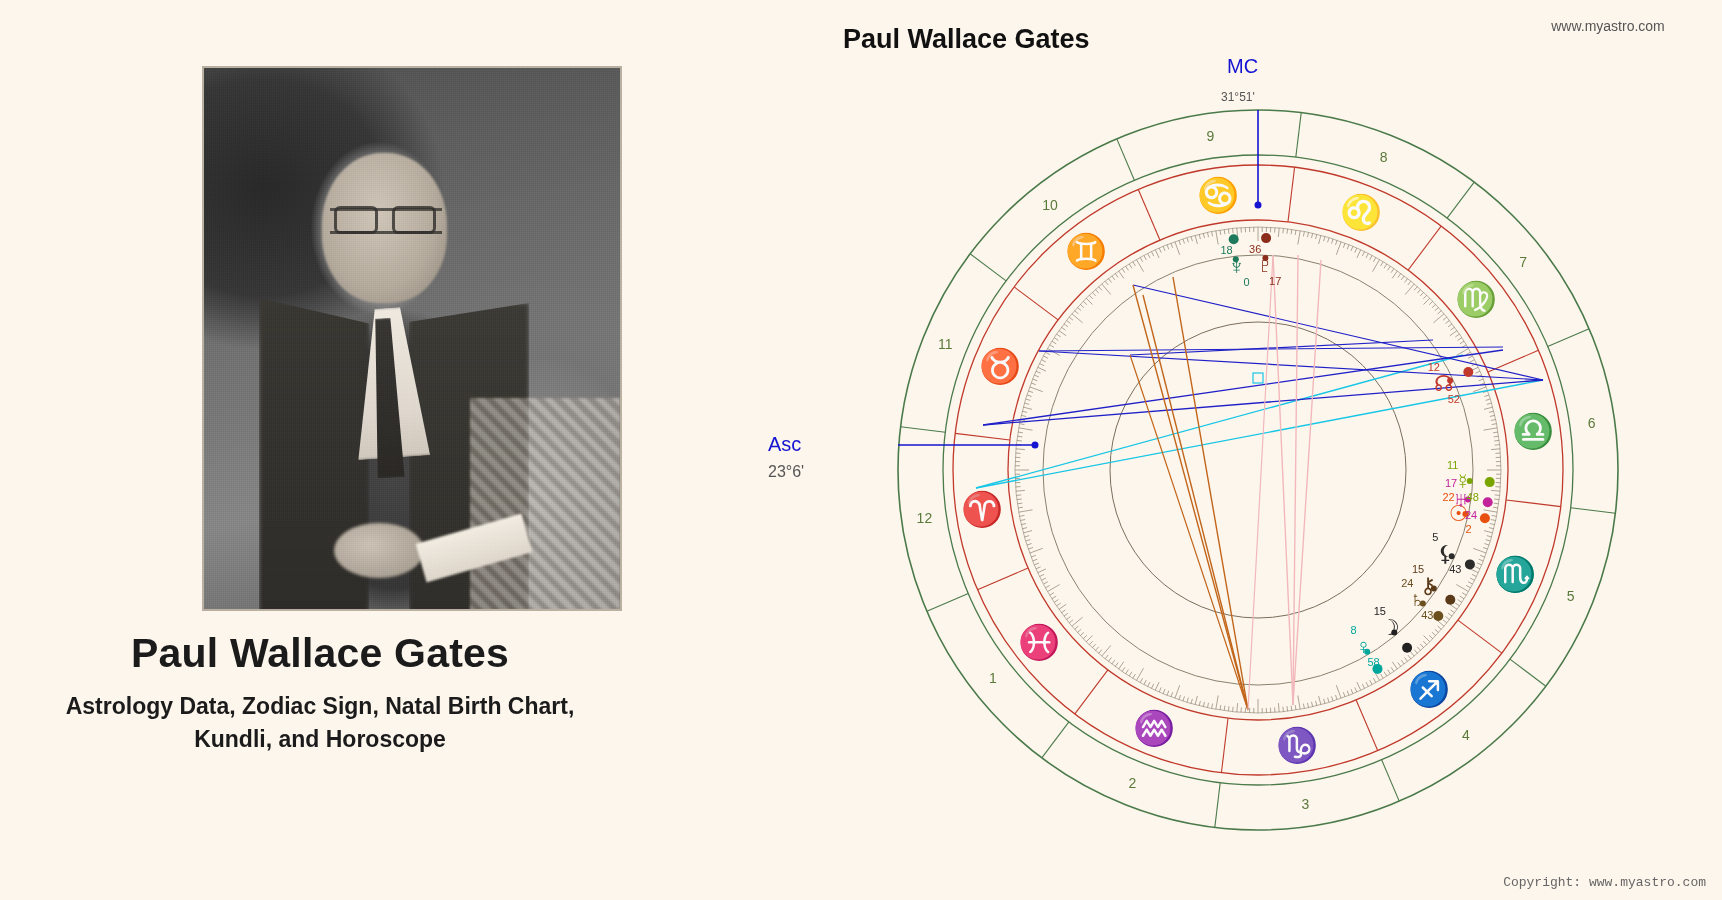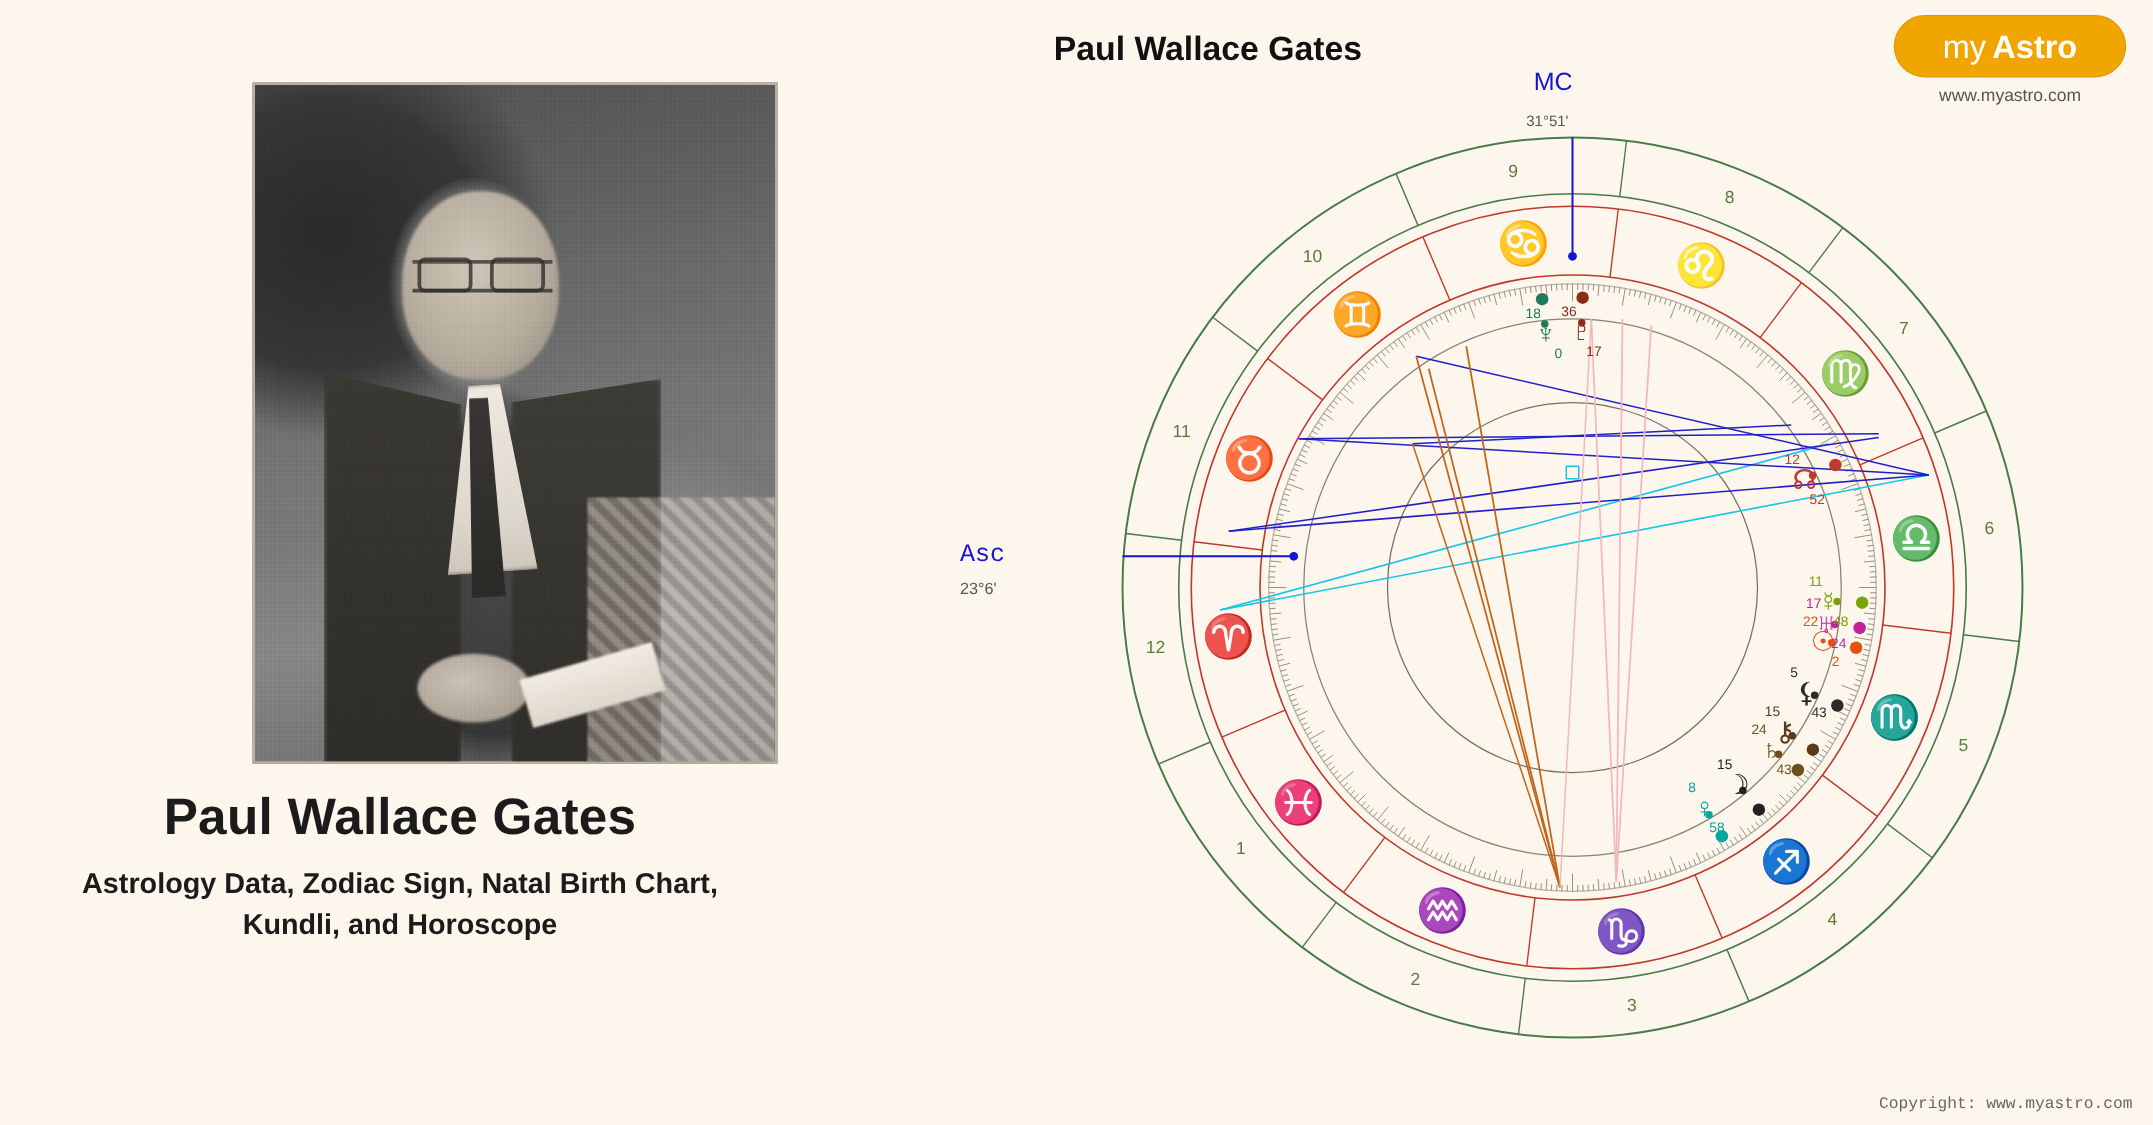--- a/index.html
+++ b/index.html
@@ -197,24 +197,20 @@
       <div class="pshape" id="p-paper"></div>
       <div id="portrait-grain"></div>
     </div>
     <div id="left-title">Paul Wallace Gates</div>
     <div id="left-subtitle">Astrology Data, Zodiac Sign, Natal Birth Chart, Kundli, and Horoscope</div>
   </div>
 
   <div id="chart-title">Paul Wallace Gates</div>
 
   <div id="brand">
-    <div id="brand-pill">
-      <span class="b1">my</span>
-      <span class="b2">Astro</span>
-    </div>
     <div id="brand-url">www.myastro.com</div>
   </div>
 
   <div id="copyright">Copyright: www.myastro.com</div>
 
   <div id="chart-wrap">
   <svg width="830" height="830" viewBox="0 0 830 830">
     <defs>
       <g id="tickgroup"></g>
     </defs>
@@ -755,16 +751,16 @@
     <g>
       <line x1="415" y1="55" x2="415" y2="150" stroke="#1414d2" stroke-width="1.6"></line>
       <circle cx="415" cy="150" r="3.5" fill="#1414d2"></circle>
       <line x1="55" y1="390" x2="192" y2="390" stroke="#1414d2" stroke-width="1.6"></line>
       <circle cx="192" cy="390" r="3.5" fill="#1414d2"></circle>
     </g>
   </svg>
 
   <div style="position:absolute; left:384px; top:0px; font-size:20px; color:#1414d2;">MC</div>
   <div style="position:absolute; left:378px; top:35px; font-size:12px; color:#555;">31°51'</div>
-  <div style="position:absolute; left:-75px; top:378px; font-size:20px; color:#1414d2;font-family:Liberation Mono, monospace;">Asc</div>
-  <div style="position:absolute; left:-75px; top:408px; font-size:13px; color:#555;">23°6'</div>
+  <div style="position:absolute; left:-75px; top:378px; font-size:20px; color:#1414d2;">Asc</div>
+  <div style="position:absolute; left:-75px; top:408px; font-size:16px; color:#555;">23°6'</div>
   </div>
 </div>
 
 </body></html>

